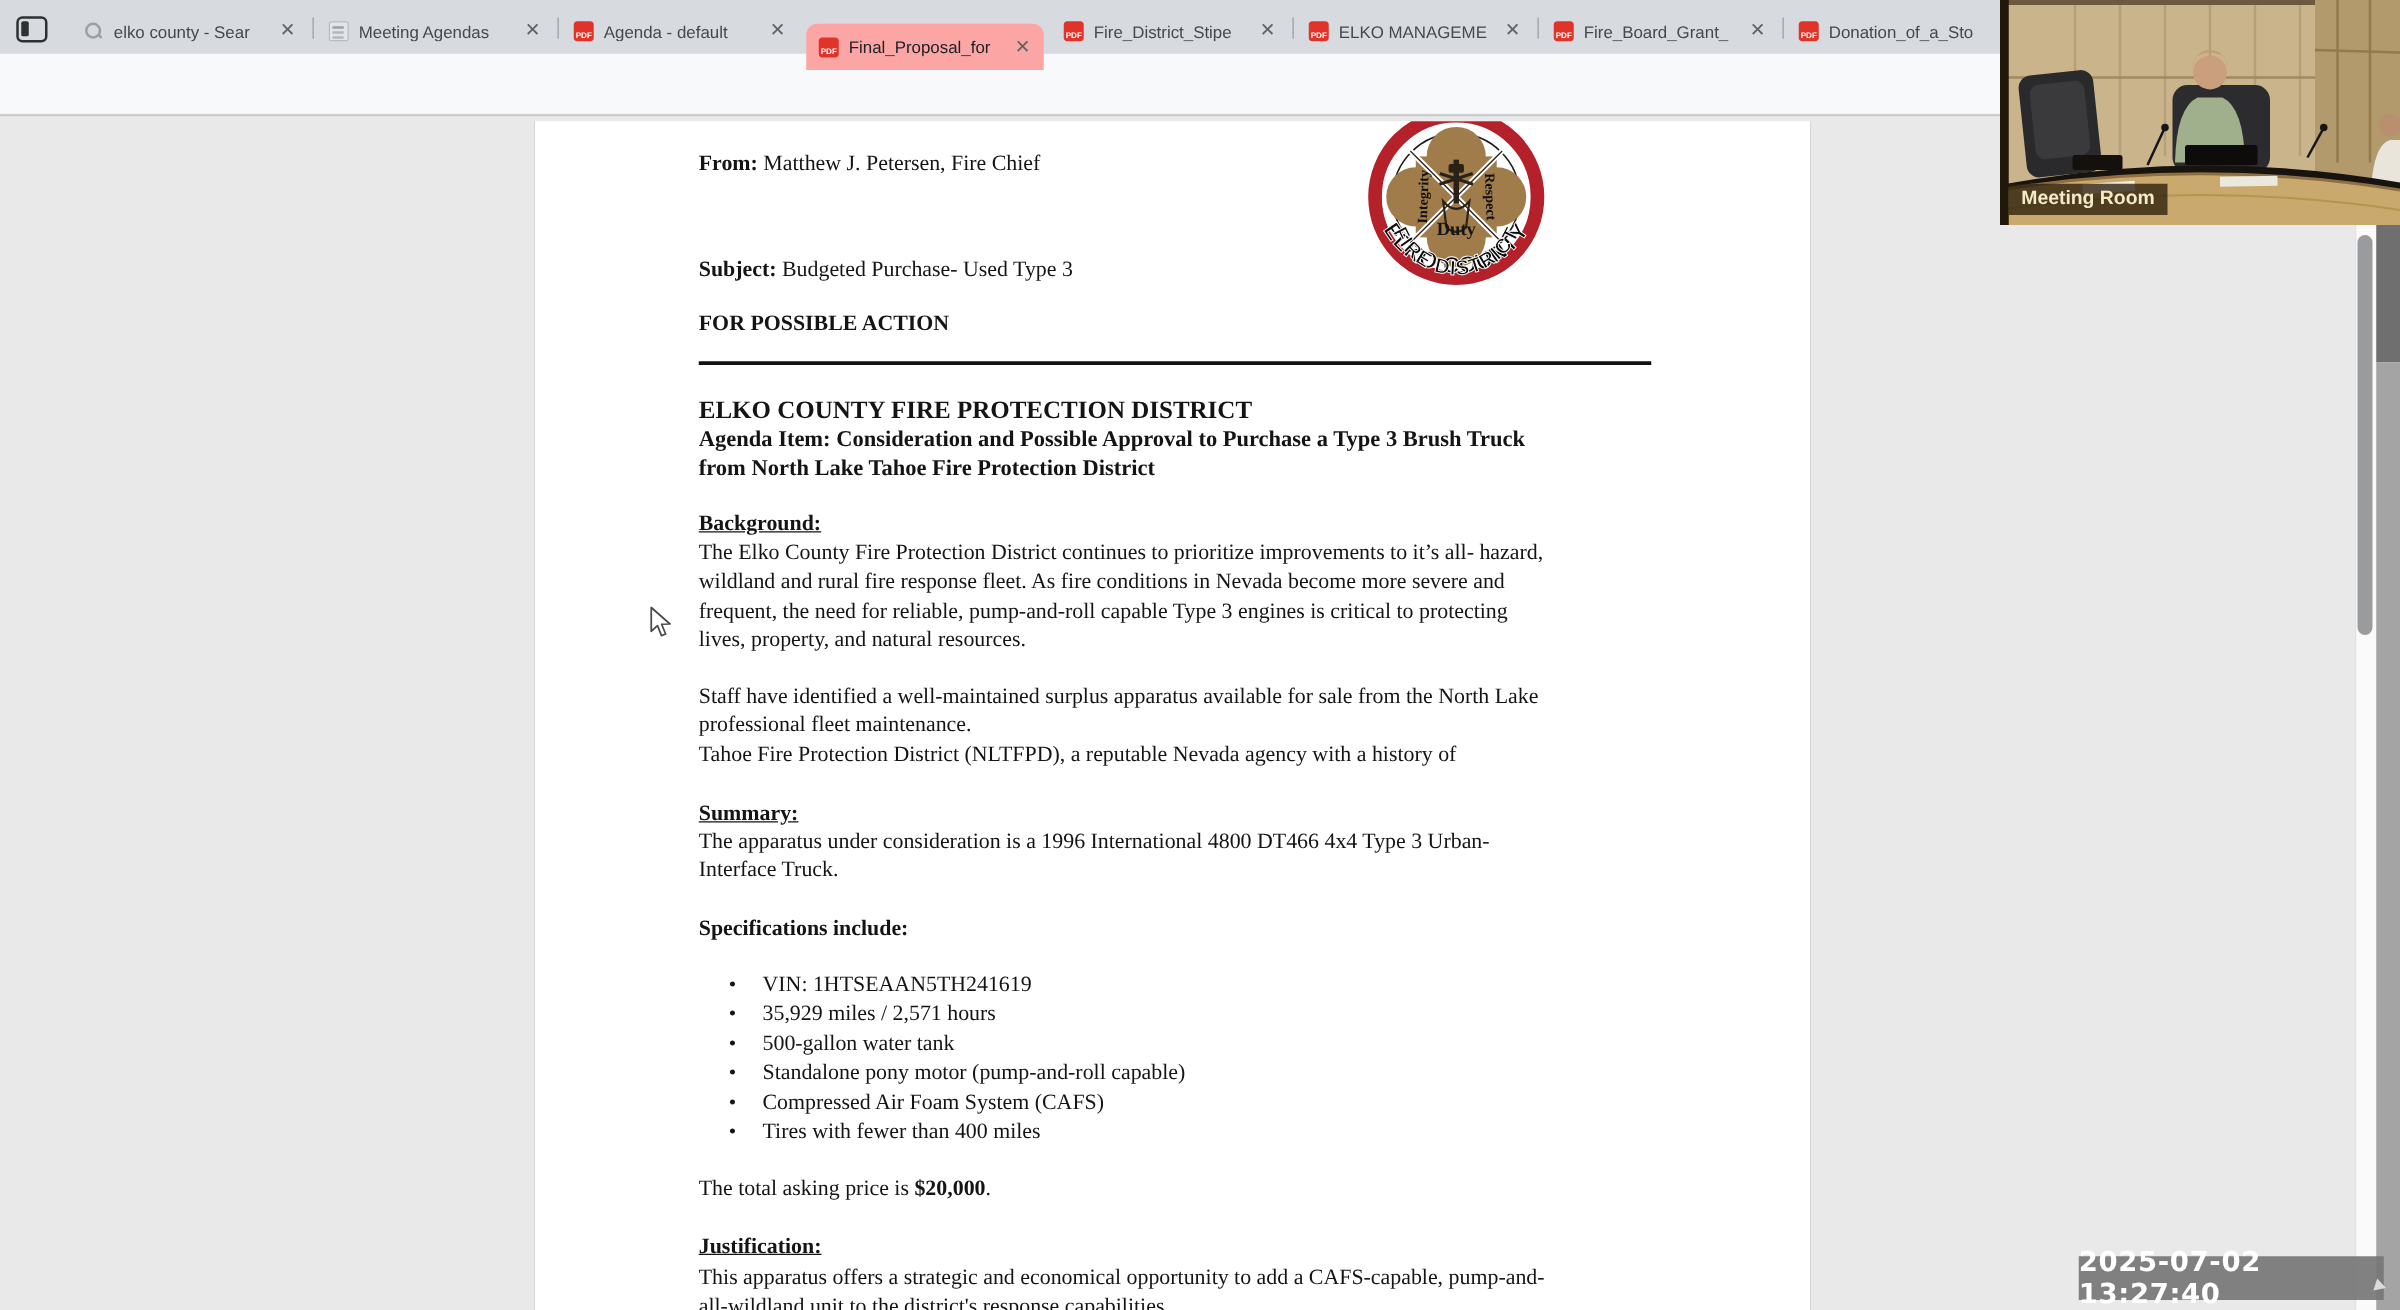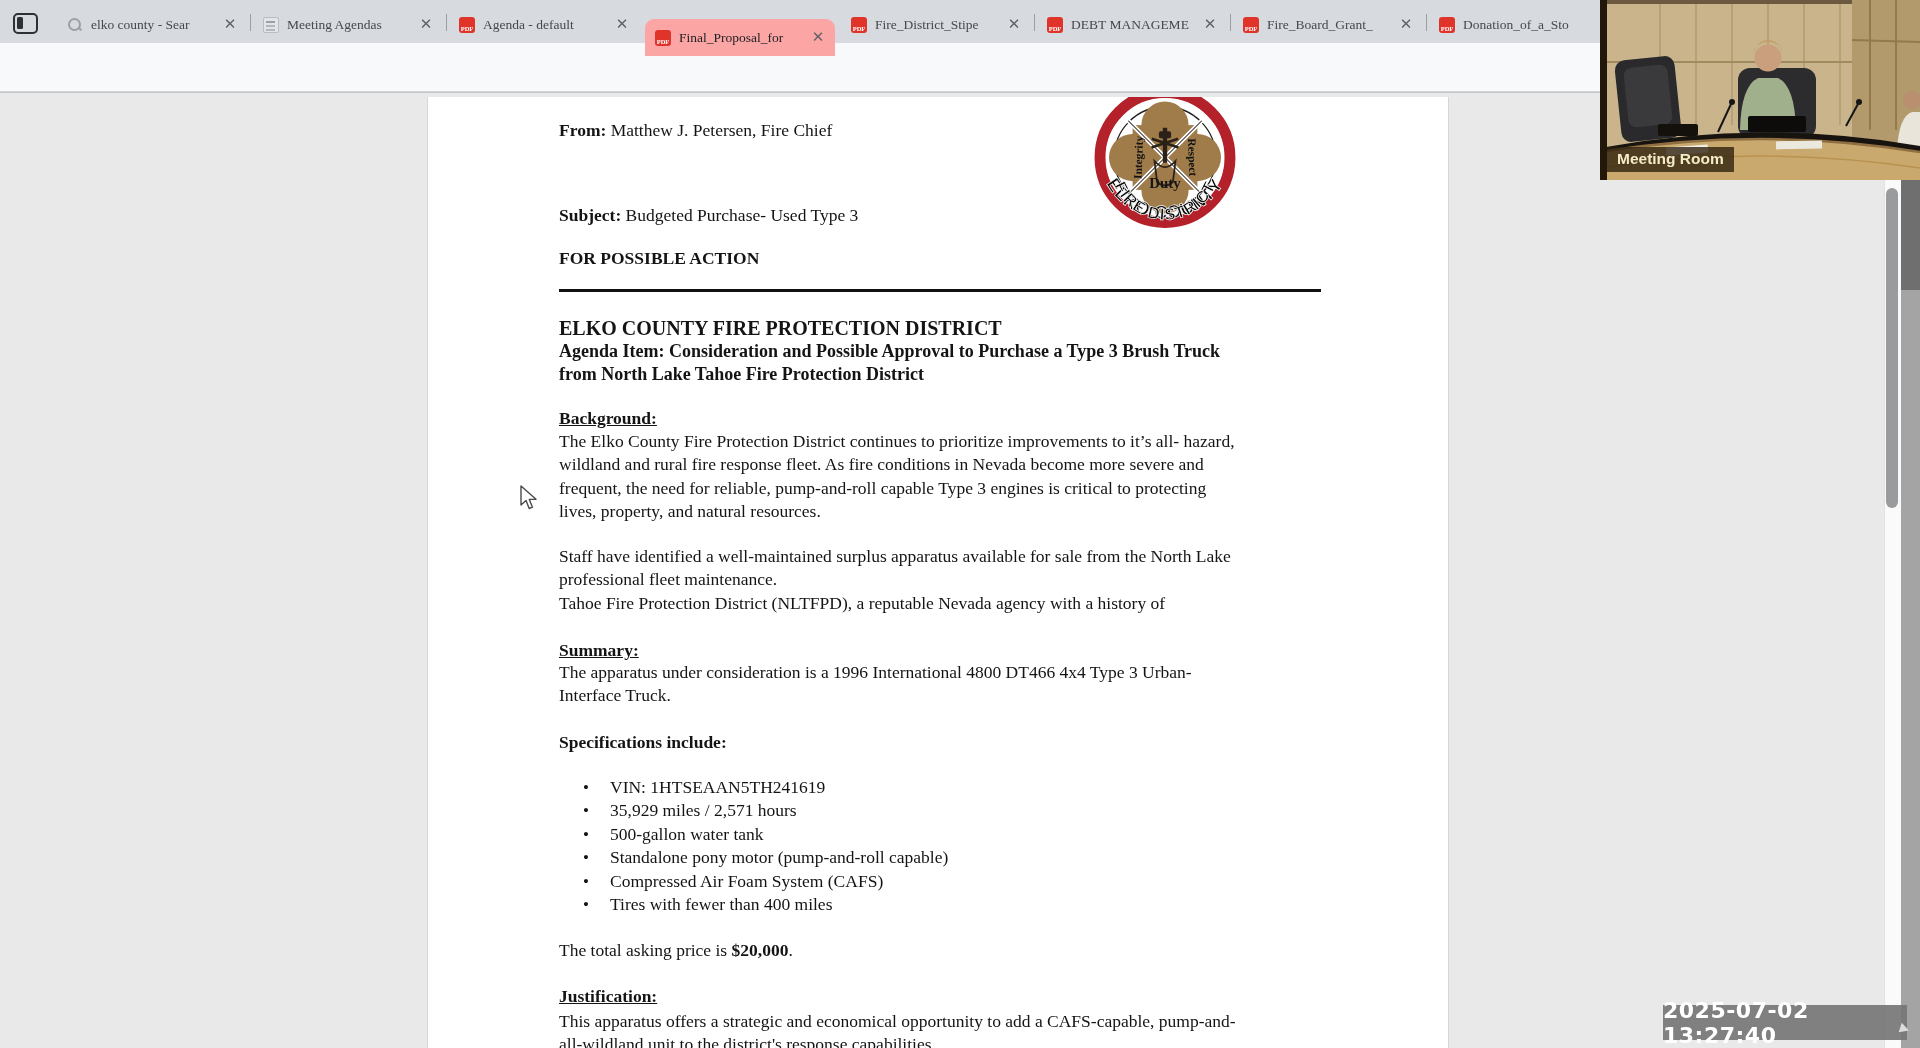--- a/index.html
+++ b/index.html
@@ -1,21 +1,21 @@
 <!DOCTYPE html>
 <html><head>
 <meta charset="utf-8">
 <style>
   * { margin:0; padding:0; box-sizing:border-box; }
   html,body { width:1920px; height:1048px; overflow:hidden; background:#fff;
               font-family:"Liberation Sans", sans-serif; }
   #root { position:relative; width:1920px; height:1048px; overflow:hidden; background:#fff; }
 
   
-  .tabstrip { position:absolute; left:0; top:0; width:1920px; height:57px; background:#d7dade;font-family:Liberation Serif, serif; }
+  .tabstrip { position:absolute; left:0; top:0; width:1920px; height:57px; background:#d7dade; }
   .win-icon { position:absolute; left:13px; top:13px; width:25px; height:21px;
               border:2.5px solid #2e3033; border-radius:5px; background:#d7dade; }
   .win-icon::after { content:""; position:absolute; left:1.5px; top:1.5px; width:6px; height:12px;
               background:#2e3033; border-radius:1.5px; }
   .tab { position:absolute; top:7px; height:36px; width:190px; display:flex; align-items:center;
          padding:0 8px 0 10px; color:#45484c; font-size:13.5px; overflow:hidden; border-radius:9px 9px 0 0; }
   .tab.active { background:#fca5a5; color:#202124; height:37px; top:19px; z-index:2; }
   .tab .label { flex:1 1 auto; white-space:nowrap; overflow:hidden; margin-left:8px; }
   .tab .close { flex:0 0 auto; font-size:15px; color:#5f6368; width:18px; height:18px; line-height:17px;
                 text-align:center; border-radius:50%; }
@@ -116,21 +116,21 @@
 
     <div class="tab" style="left:841px">
       <span class="fav fav-pdf">PDF</span>
       <span class="label">Fire_District_Stipe</span>
       <span class="close">✕</span>
     </div>
     <div class="tab-divider" style="left:1034px"></div>
 
     <div class="tab" style="left:1037px">
       <span class="fav fav-pdf">PDF</span>
-      <span class="label">DEBT MANAGEME</span>
+      <span class="label">ELKO MANAGEME</span>
       <span class="close">✕</span>
     </div>
     <div class="tab-divider" style="left:1230px"></div>
 
     <div class="tab" style="left:1233px">
       <span class="fav fav-pdf">PDF</span>
       <span class="label">Fire_Board_Grant_</span>
       <span class="close">✕</span>
     </div>
     <div class="tab-divider" style="left:1426px"></div>

